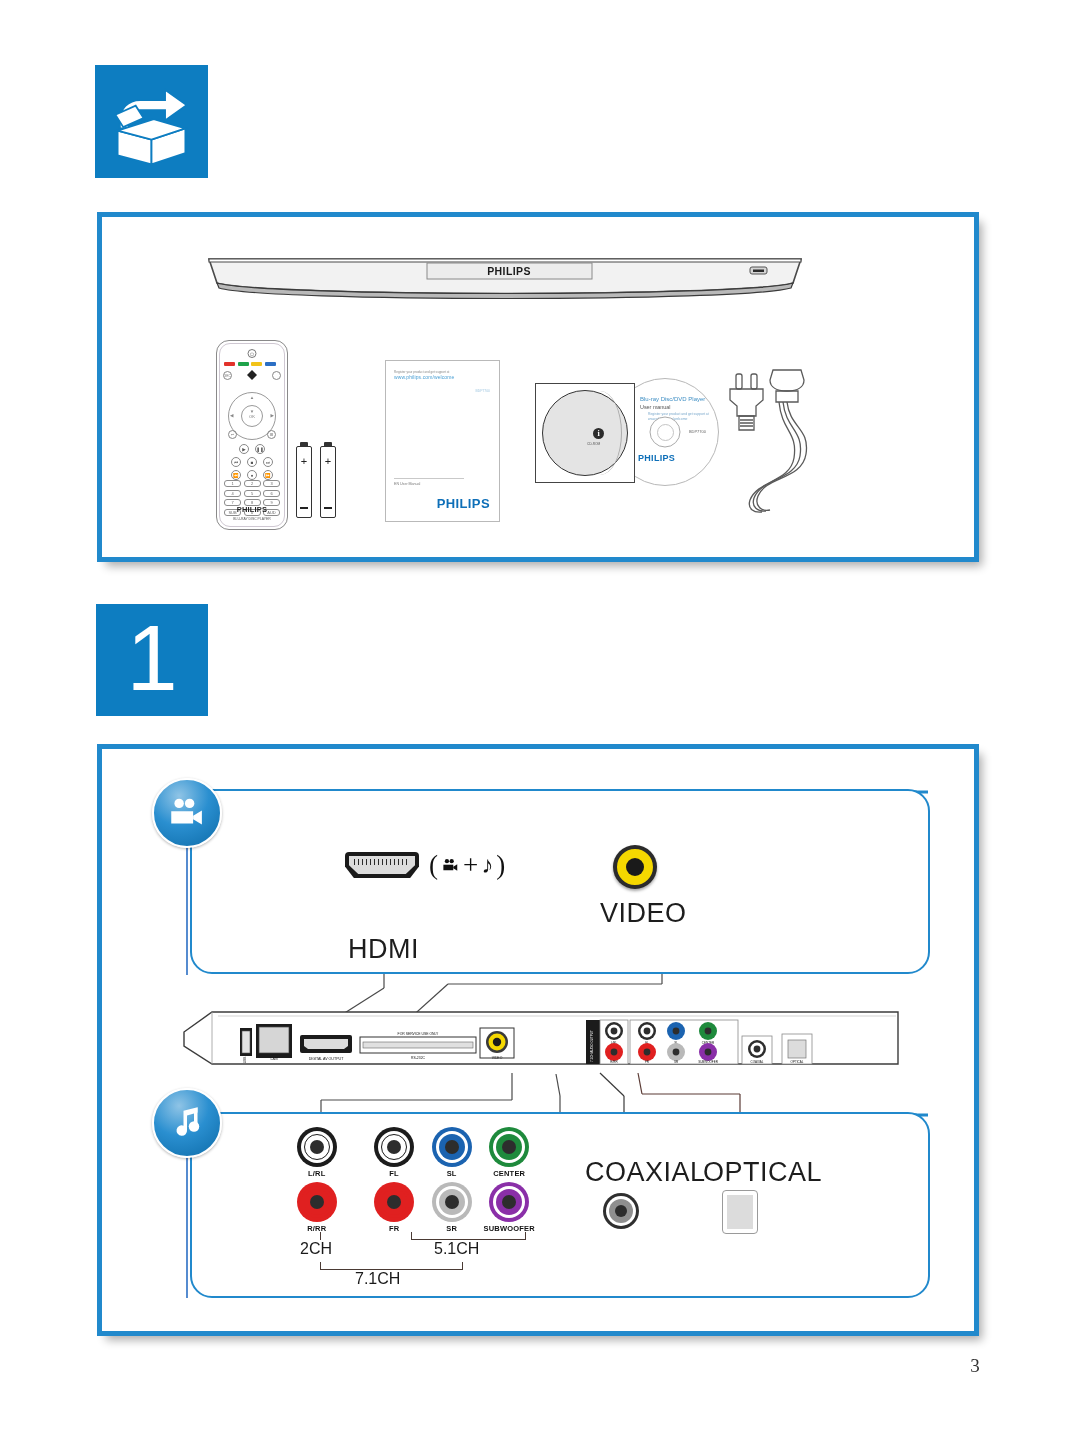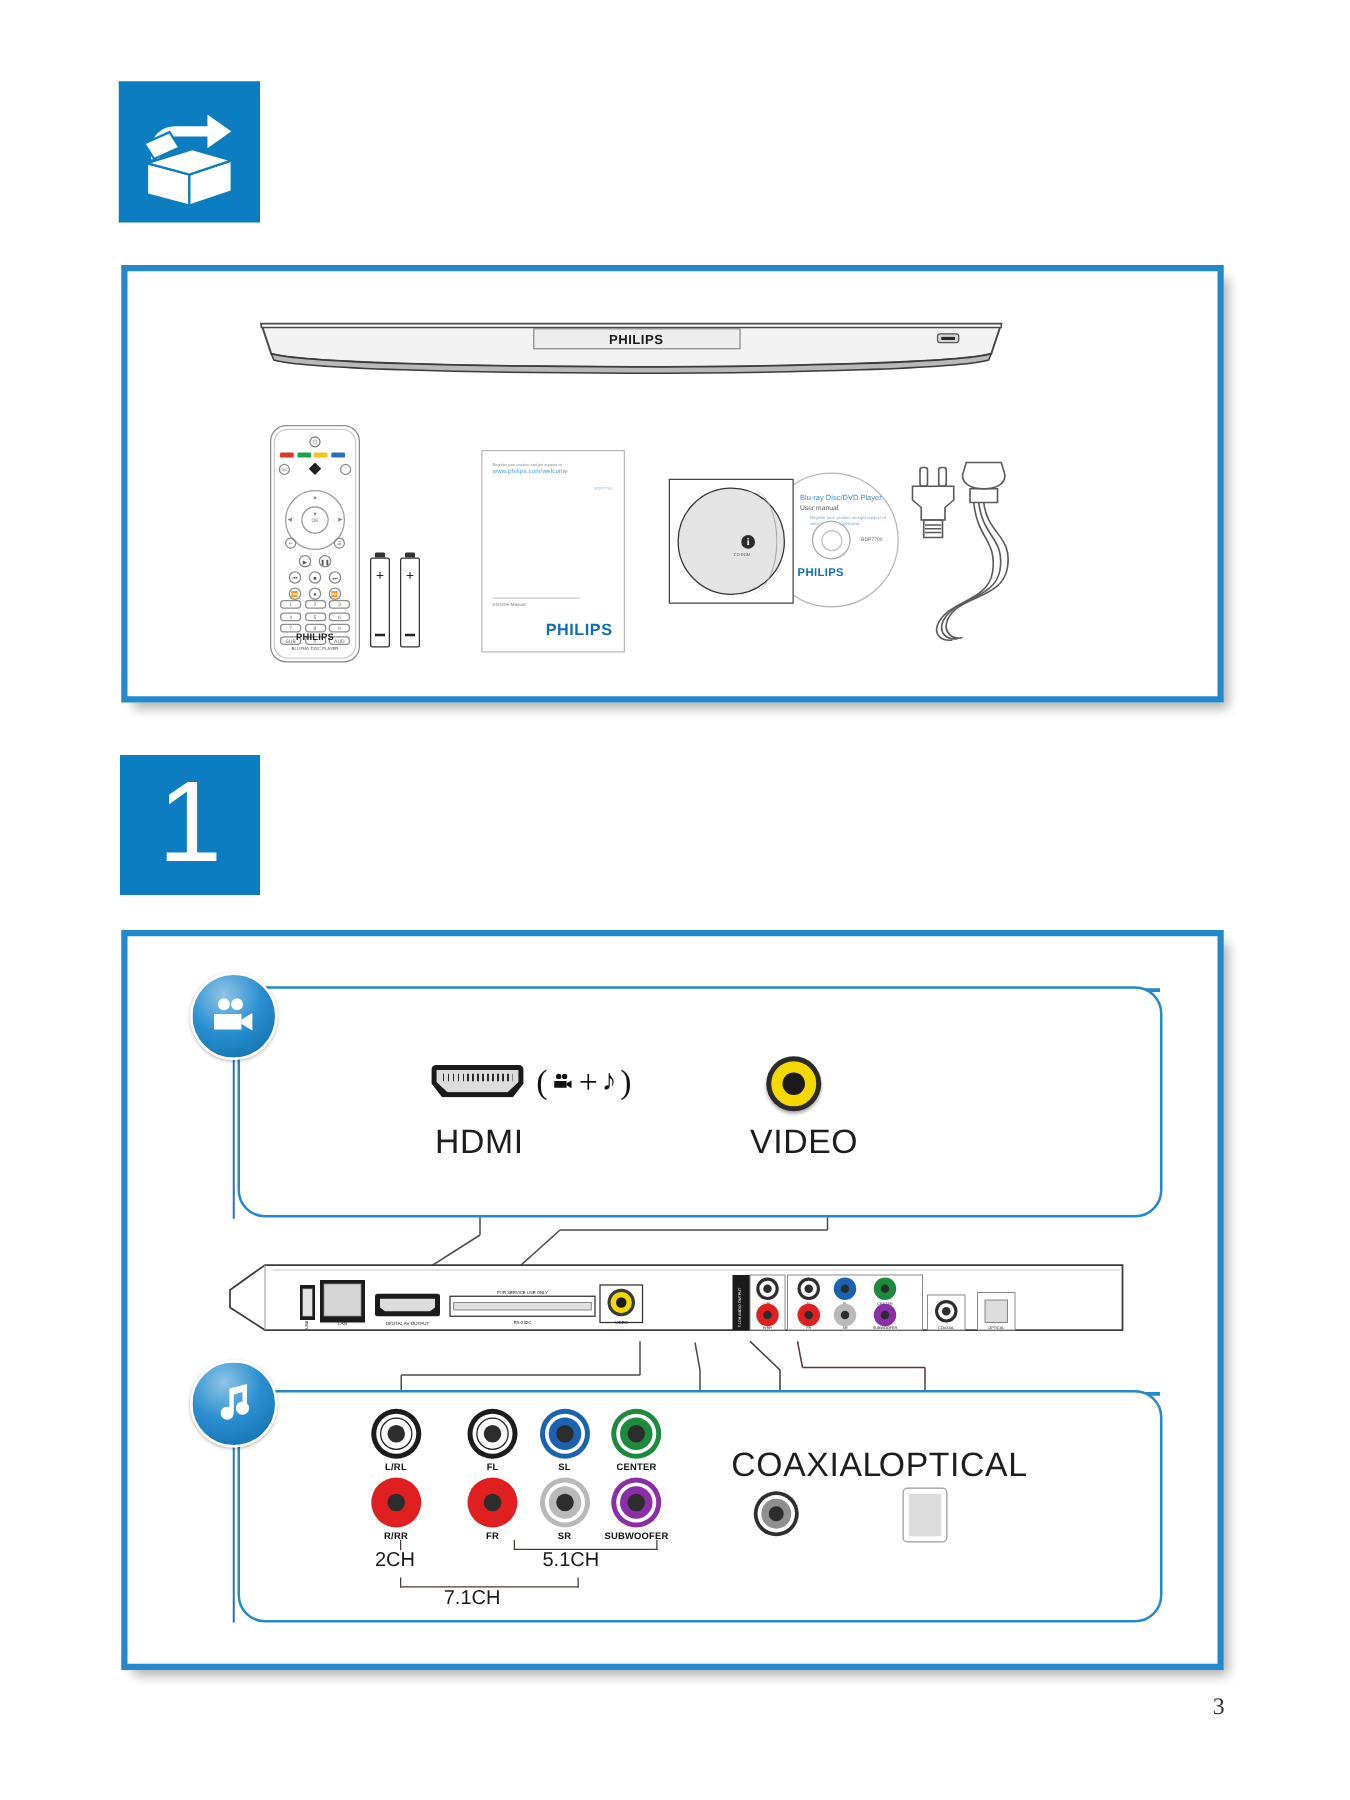--- a/index.html
+++ b/index.html
@@ -209,21 +209,21 @@
     position:absolute; left:9px; top:7px; right:9px; height:6px;
     background:repeating-linear-gradient(90deg,#2a2a2a 0 1.5px,transparent 1.5px 4px);
   }
   #hdmi-paren {
     position:absolute; left:84px; top:-2px; font-size:27px; color:#111;
     font-family:"Liberation Serif", serif; white-space:nowrap; display:flex;
     align-items:center; gap:3px;
   }
   #hdmi-paren svg { width:19px; height:19px; }
   .label-big { font-size:27px; color:#1d1d1d; letter-spacing:.5px; }
-  #hdmi-label { left:348px; top:898px; }
+  #hdmi-label { left:348px; top:934px; }
   #video-label { left:600px; top:898px; }
   
   #video-jack { left:613px; top:845px; width:44px; height:44px;
     background:#2b2b2b; border-radius:50%;
     box-shadow:0 2px 3px rgba(0,0,0,0.35); }
   #video-jack::before {
     content:""; position:absolute; left:4px; top:4px; right:4px; bottom:4px;
     border-radius:50%; border:3px solid #f5d800; background:#f5d800;
   }
   #video-jack::after {

